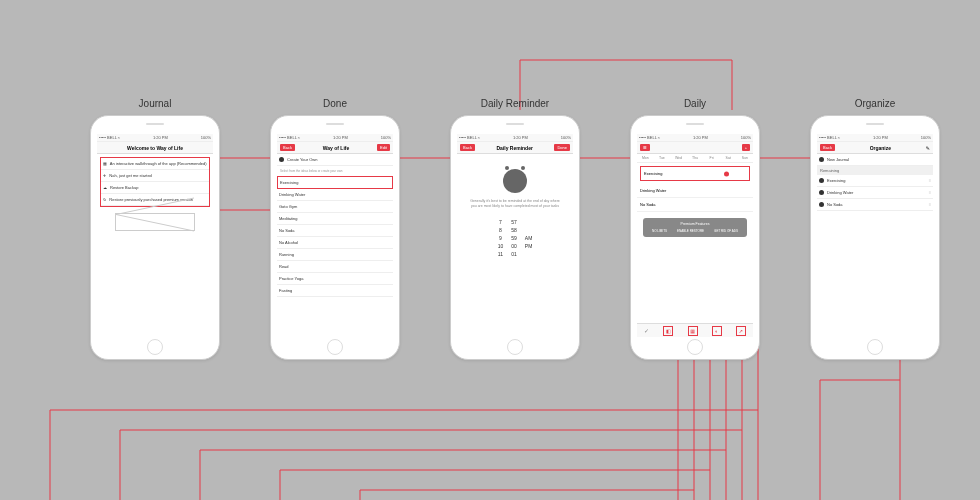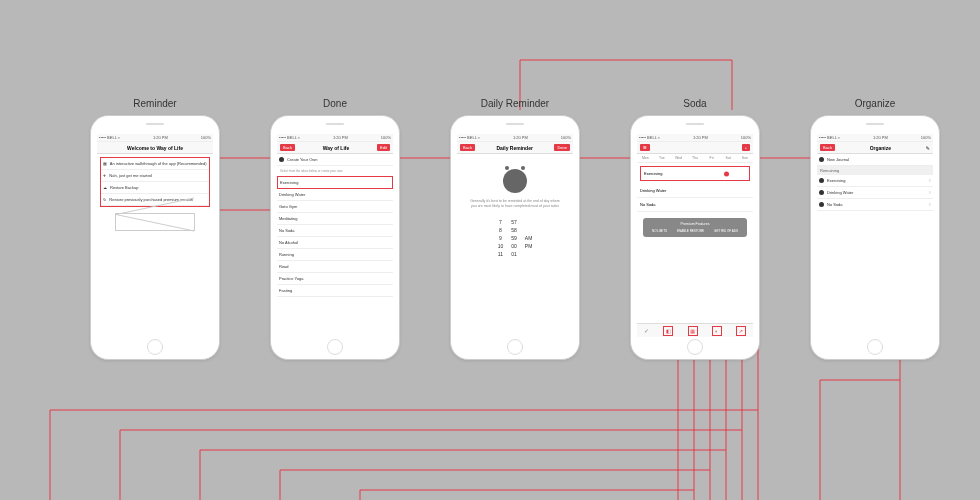--- a/index.html
+++ b/index.html
@@ -71,21 +71,21 @@
   <line x1="120" y1="430" x2="120" y2="500"></line>
   <line x1="200" y1="450" x2="200" y2="500"></line>
   <line x1="280" y1="470" x2="280" y2="500"></line>
   <line x1="360" y1="490" x2="360" y2="500"></line>
 
   <line x1="900" y1="340" x2="900" y2="500"></line>
   <line x1="820" y1="380" x2="900" y2="380"></line>
   <line x1="820" y1="380" x2="820" y2="500"></line>
 </svg>
 
-<div class="screen-label" style="left:90px;top:98px">Reminder</div>
+<div class="screen-label" style="left:90px;top:98px">Journal</div>
 <div class="phone" style="left:90px;top:115px">
   <div class="screen-inner">
     <div class="statusbar">
           <span>••••• BELL ≈</span>
           <span>1:20 PM</span>
           <span>100%</span>
         </div>
     <div class="navbar">
           <span></span>
           <span class="nav-title">Welcome to Way of Life</span>
@@ -204,21 +204,21 @@
               <div>&nbsp;</div>
               <div>AM</div>
               <div>PM</div>
               <div>&nbsp;</div>
             </div>
       </div>
     </div>
   </div>
 </div>
 
-<div class="screen-label" style="left:630px;top:98px">Soda</div>
+<div class="screen-label" style="left:630px;top:98px">Daily</div>
 <div class="phone" style="left:630px;top:115px">
   <div class="screen-inner">
     <div class="statusbar">
           <span>••••• BELL ≈</span>
           <span>1:20 PM</span>
           <span>100%</span>
         </div>
     <div class="navbar">
           <span class="nav-btn">☰</span>
           <span></span>

